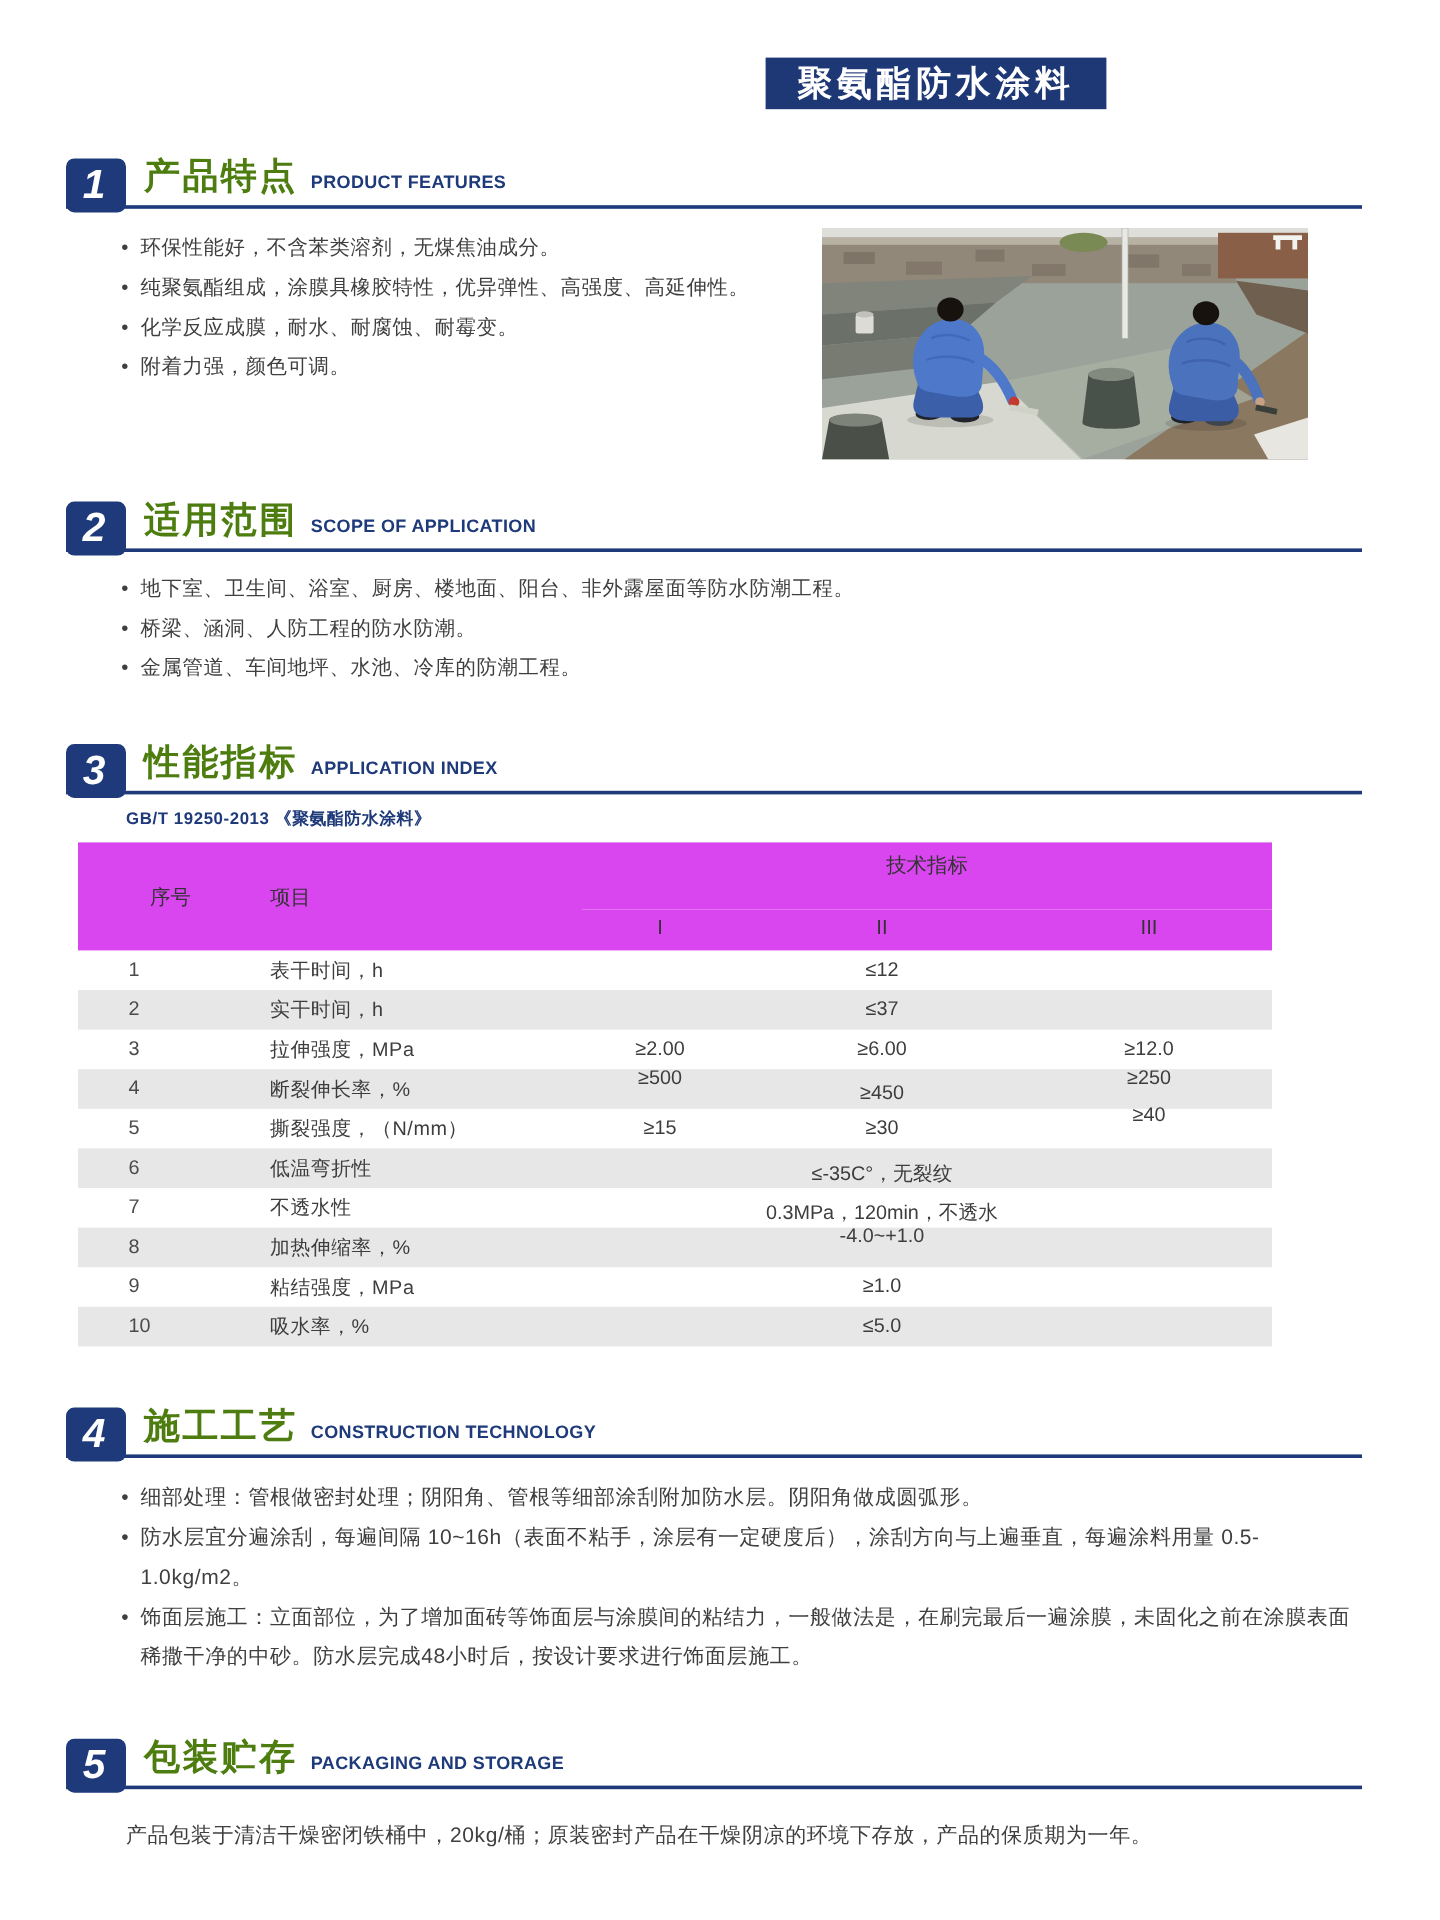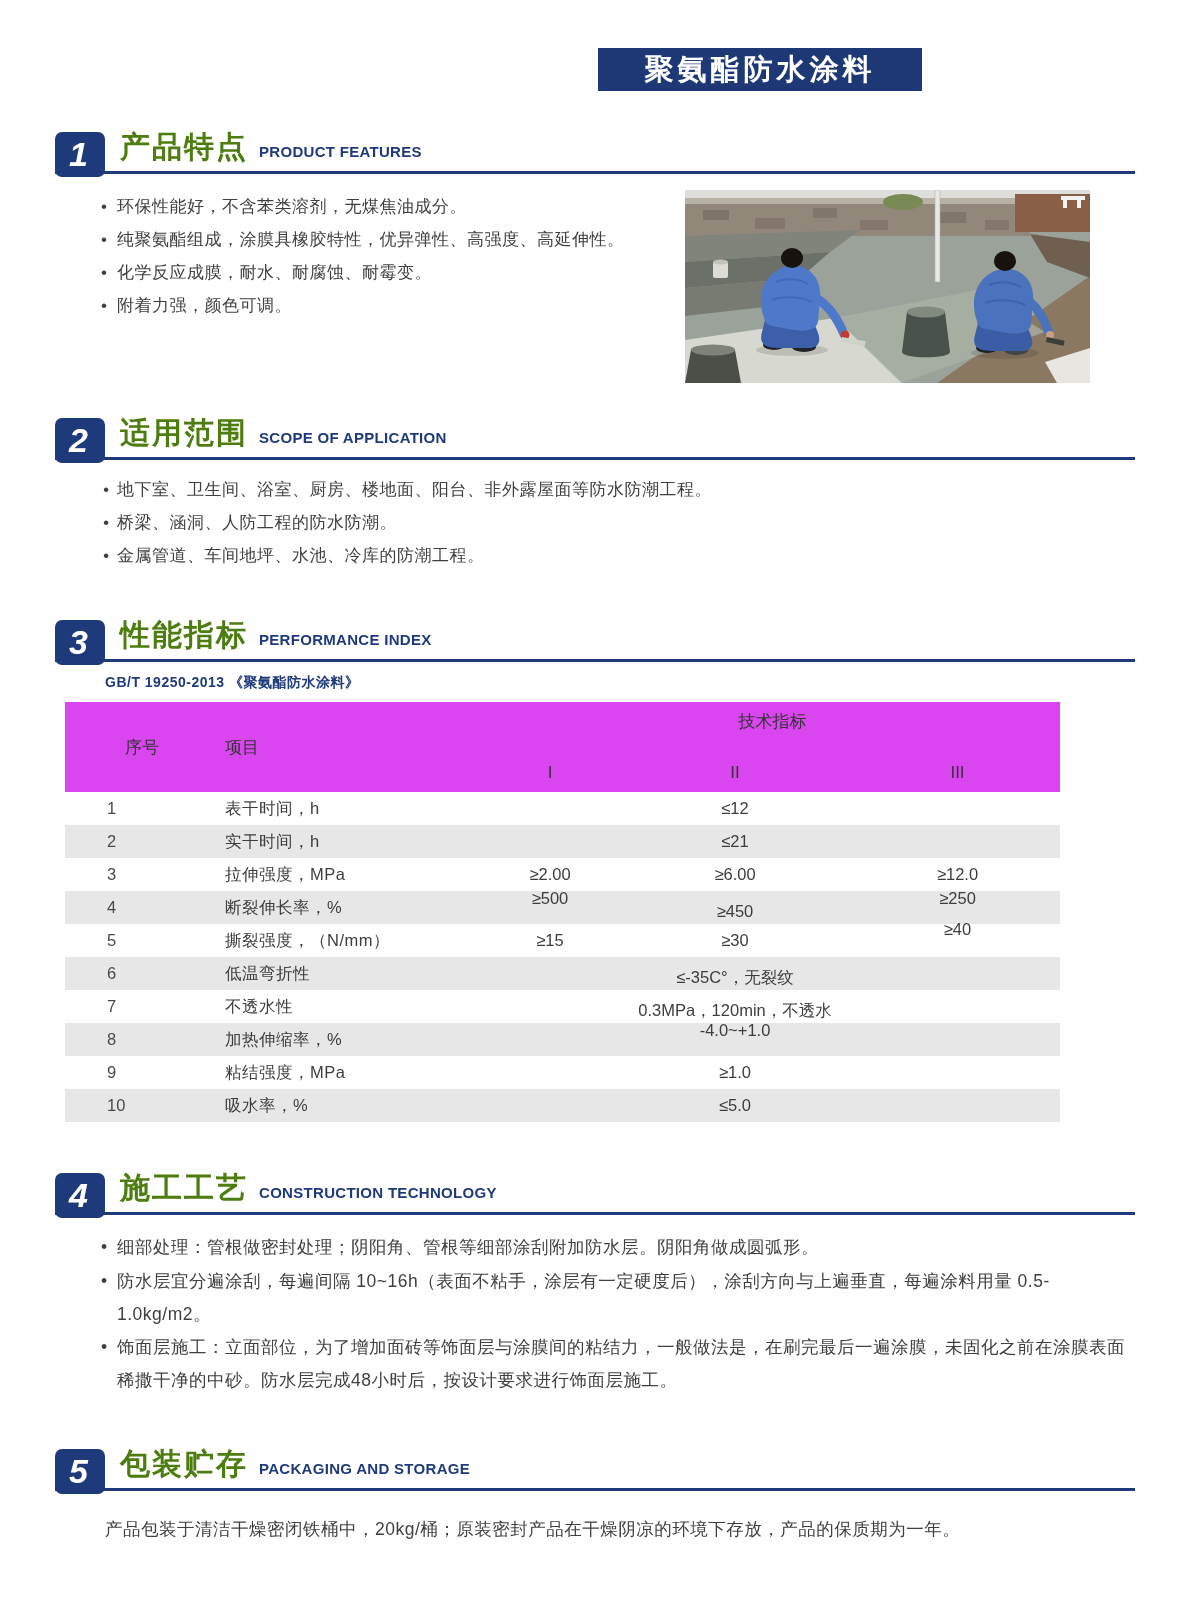--- a/index.html
+++ b/index.html
@@ -2,21 +2,21 @@
 <html><head>
 <meta charset="utf-8">
 <style>
   html,body{margin:0;padding:0;}
   body{
     width:1200px;height:1600px;background:#ffffff;position:relative;overflow:hidden;
     font-family:"Liberation Sans","DejaVu Sans",sans-serif;color:#3f3f3f;
   }
   
   .banner{
-    margin:48px 278px 0 auto;width:324px;height:43px;background:#1e3876;
+    margin:48px 278px 0 auto;width:284px;height:43px;background:#1e3876;
     display:flex;align-items:center;justify-content:center;
     color:#fff;font-size:29px;font-weight:bold;letter-spacing:4px;text-align:right;
   }
   
   .sec-head{
     margin:0 65px 0 55px;border-bottom:3px solid #1e3a7a;
     display:flex;align-items:flex-end;position:relative;
   }
   .sec-num{
     width:47px;height:45px;background:#1e3a7a;border-radius:7px;
@@ -31,21 +31,21 @@
   .blist{list-style:none;padding:0;margin:0;}
   .blist li{position:relative;padding-left:17px;font-size:17px;line-height:1.95;letter-spacing:.5px;}
   .blist li::before{content:"•";position:absolute;left:1px;top:0;color:#3f3f3f;}
   
   .sec1{margin-top:36px;}
   .sec1-content{display:flex;margin:16px 110px 0 100px;}
   .sec1-content .blist{flex:1;padding-right:24px;}
   .photo{width:405px;height:193px;flex:0 0 auto;}
   
   .sec2{margin-top:30px;}
-  .sec2-content{margin:14px 65px 0 100px;font-family:Liberation Mono, monospace;}
+  .sec2-content{margin:14px 65px 0 100px;}
   
   .sec3{margin-top:42px;}
   .std{margin:12px 0 10px 105px;color:#1e3a7a;font-size:14px;font-weight:bold;letter-spacing:.5px;}
   table.perf{border-collapse:collapse;margin-left:65px;width:995px;font-size:16.5px;color:#3d3d3d;table-layout:fixed;}
   table.perf th{background:#d946ef;font-weight:normal;color:#333;font-size:17px;}
   th.h-no,th.h-item{text-align:left;vertical-align:middle;}
   th.h-no{padding-left:60px;}
   th.h-item{padding-left:60px;}
   th.tech{padding:0;}
   .tech-lbl{display:block;text-align:center;padding:8px 0 5px;}
@@ -175,21 +175,21 @@
       <li>金属管道、车间地坪、水池、冷库的防潮工程。</li>
     </ul>
   </div>
 </div>
 
 <div class="sec3">
   <div class="sec-head">
     <div class="sec-num">3</div>
     <div class="sec-titles">
       <span class="zh">性能指标</span>
-      <span class="en">PERFORMANCE INDEX</span>
+      <span class="en">APPLICATION INDEX</span>
     </div>
   </div>
   <div class="std">GB/T 19250-2013 《聚氨酯防水涂料》</div>
 
   <table class="perf">
     <colgroup>
         <col style="width:100px">
         <col style="width:320px">
         <col style="width:130px">
         <col style="width:240px">
@@ -215,21 +215,21 @@
         <td class="c-no">1</td>
         <td class="c-item">表干时间，h</td>
         <td></td>
           <td><span class="v">≤12</span></td>
           <td></td>
       </tr>
       <tr class="alt">
         <td class="c-no">2</td>
         <td class="c-item">实干时间，h</td>
         <td></td>
-          <td><span class="v">≤21</span></td>
+          <td><span class="v">≤37</span></td>
           <td></td>
       </tr>
       <tr>
         <td class="c-no">3</td>
         <td class="c-item">拉伸强度，MPa</td>
         <td><span class="v">≥2.00</span></td>
         <td><span class="v">≥6.00</span></td>
         <td><span class="v">≥12.0</span></td>
       </tr>
       <tr class="alt">

